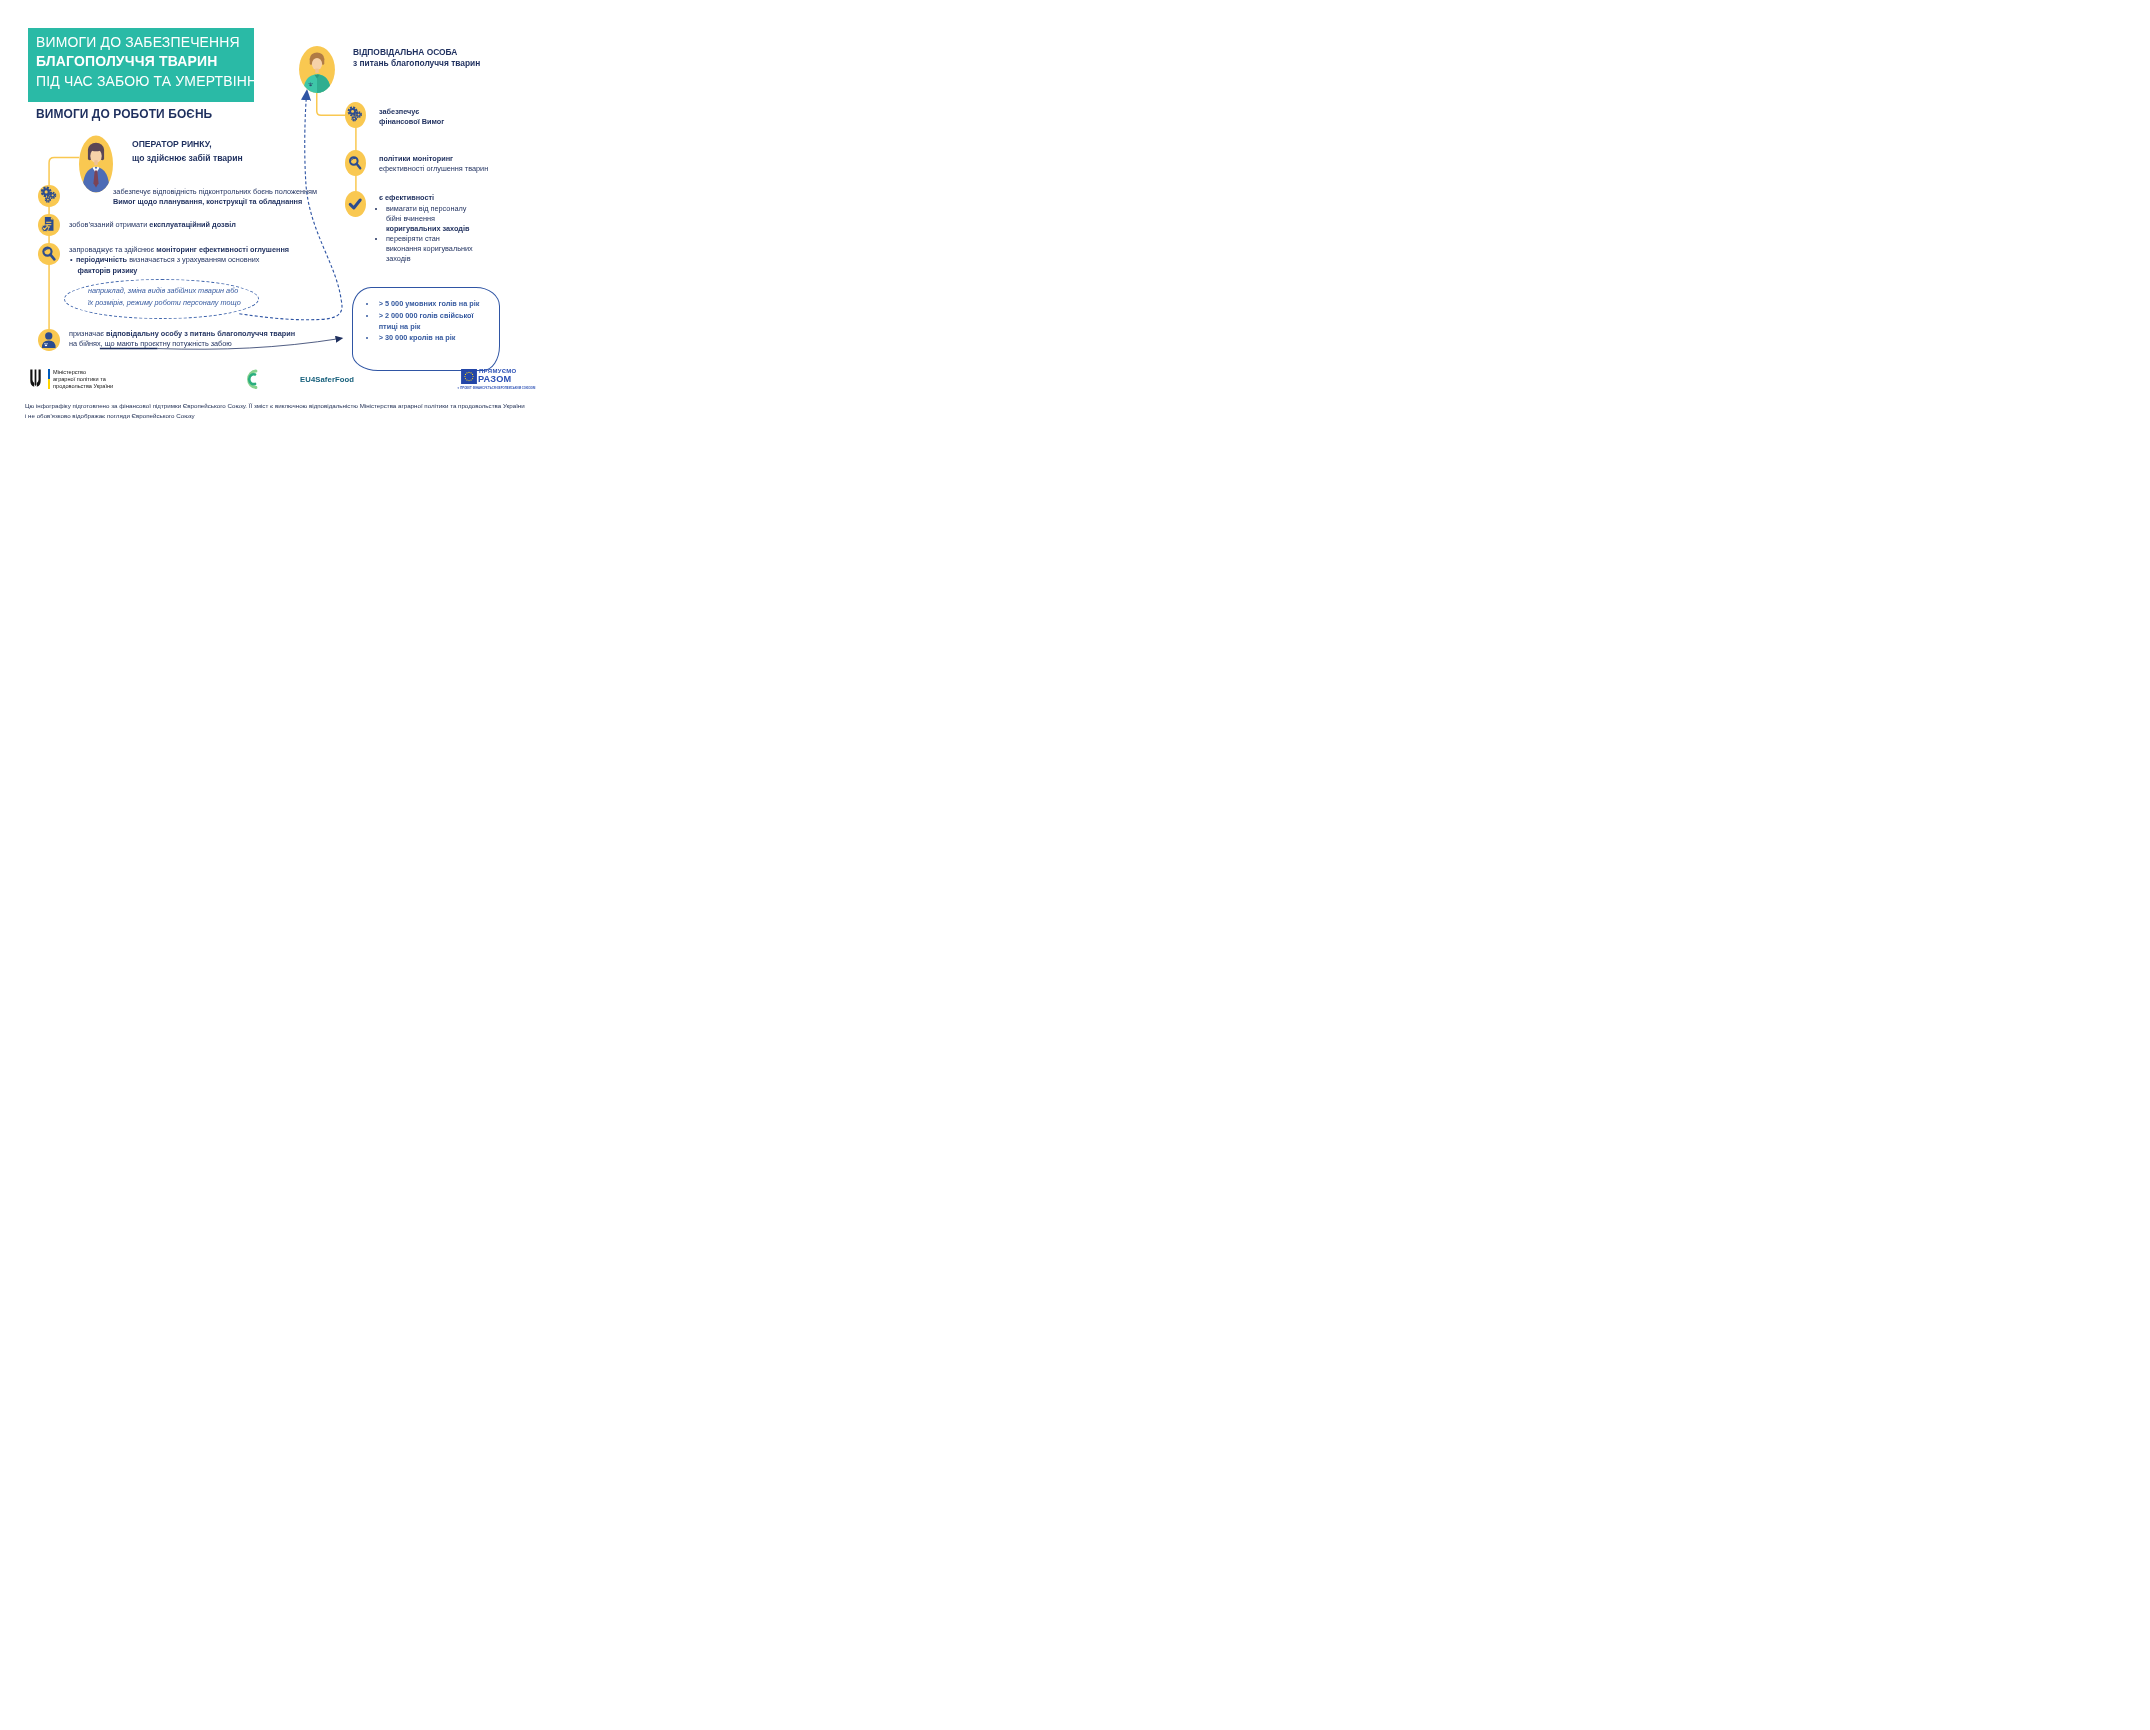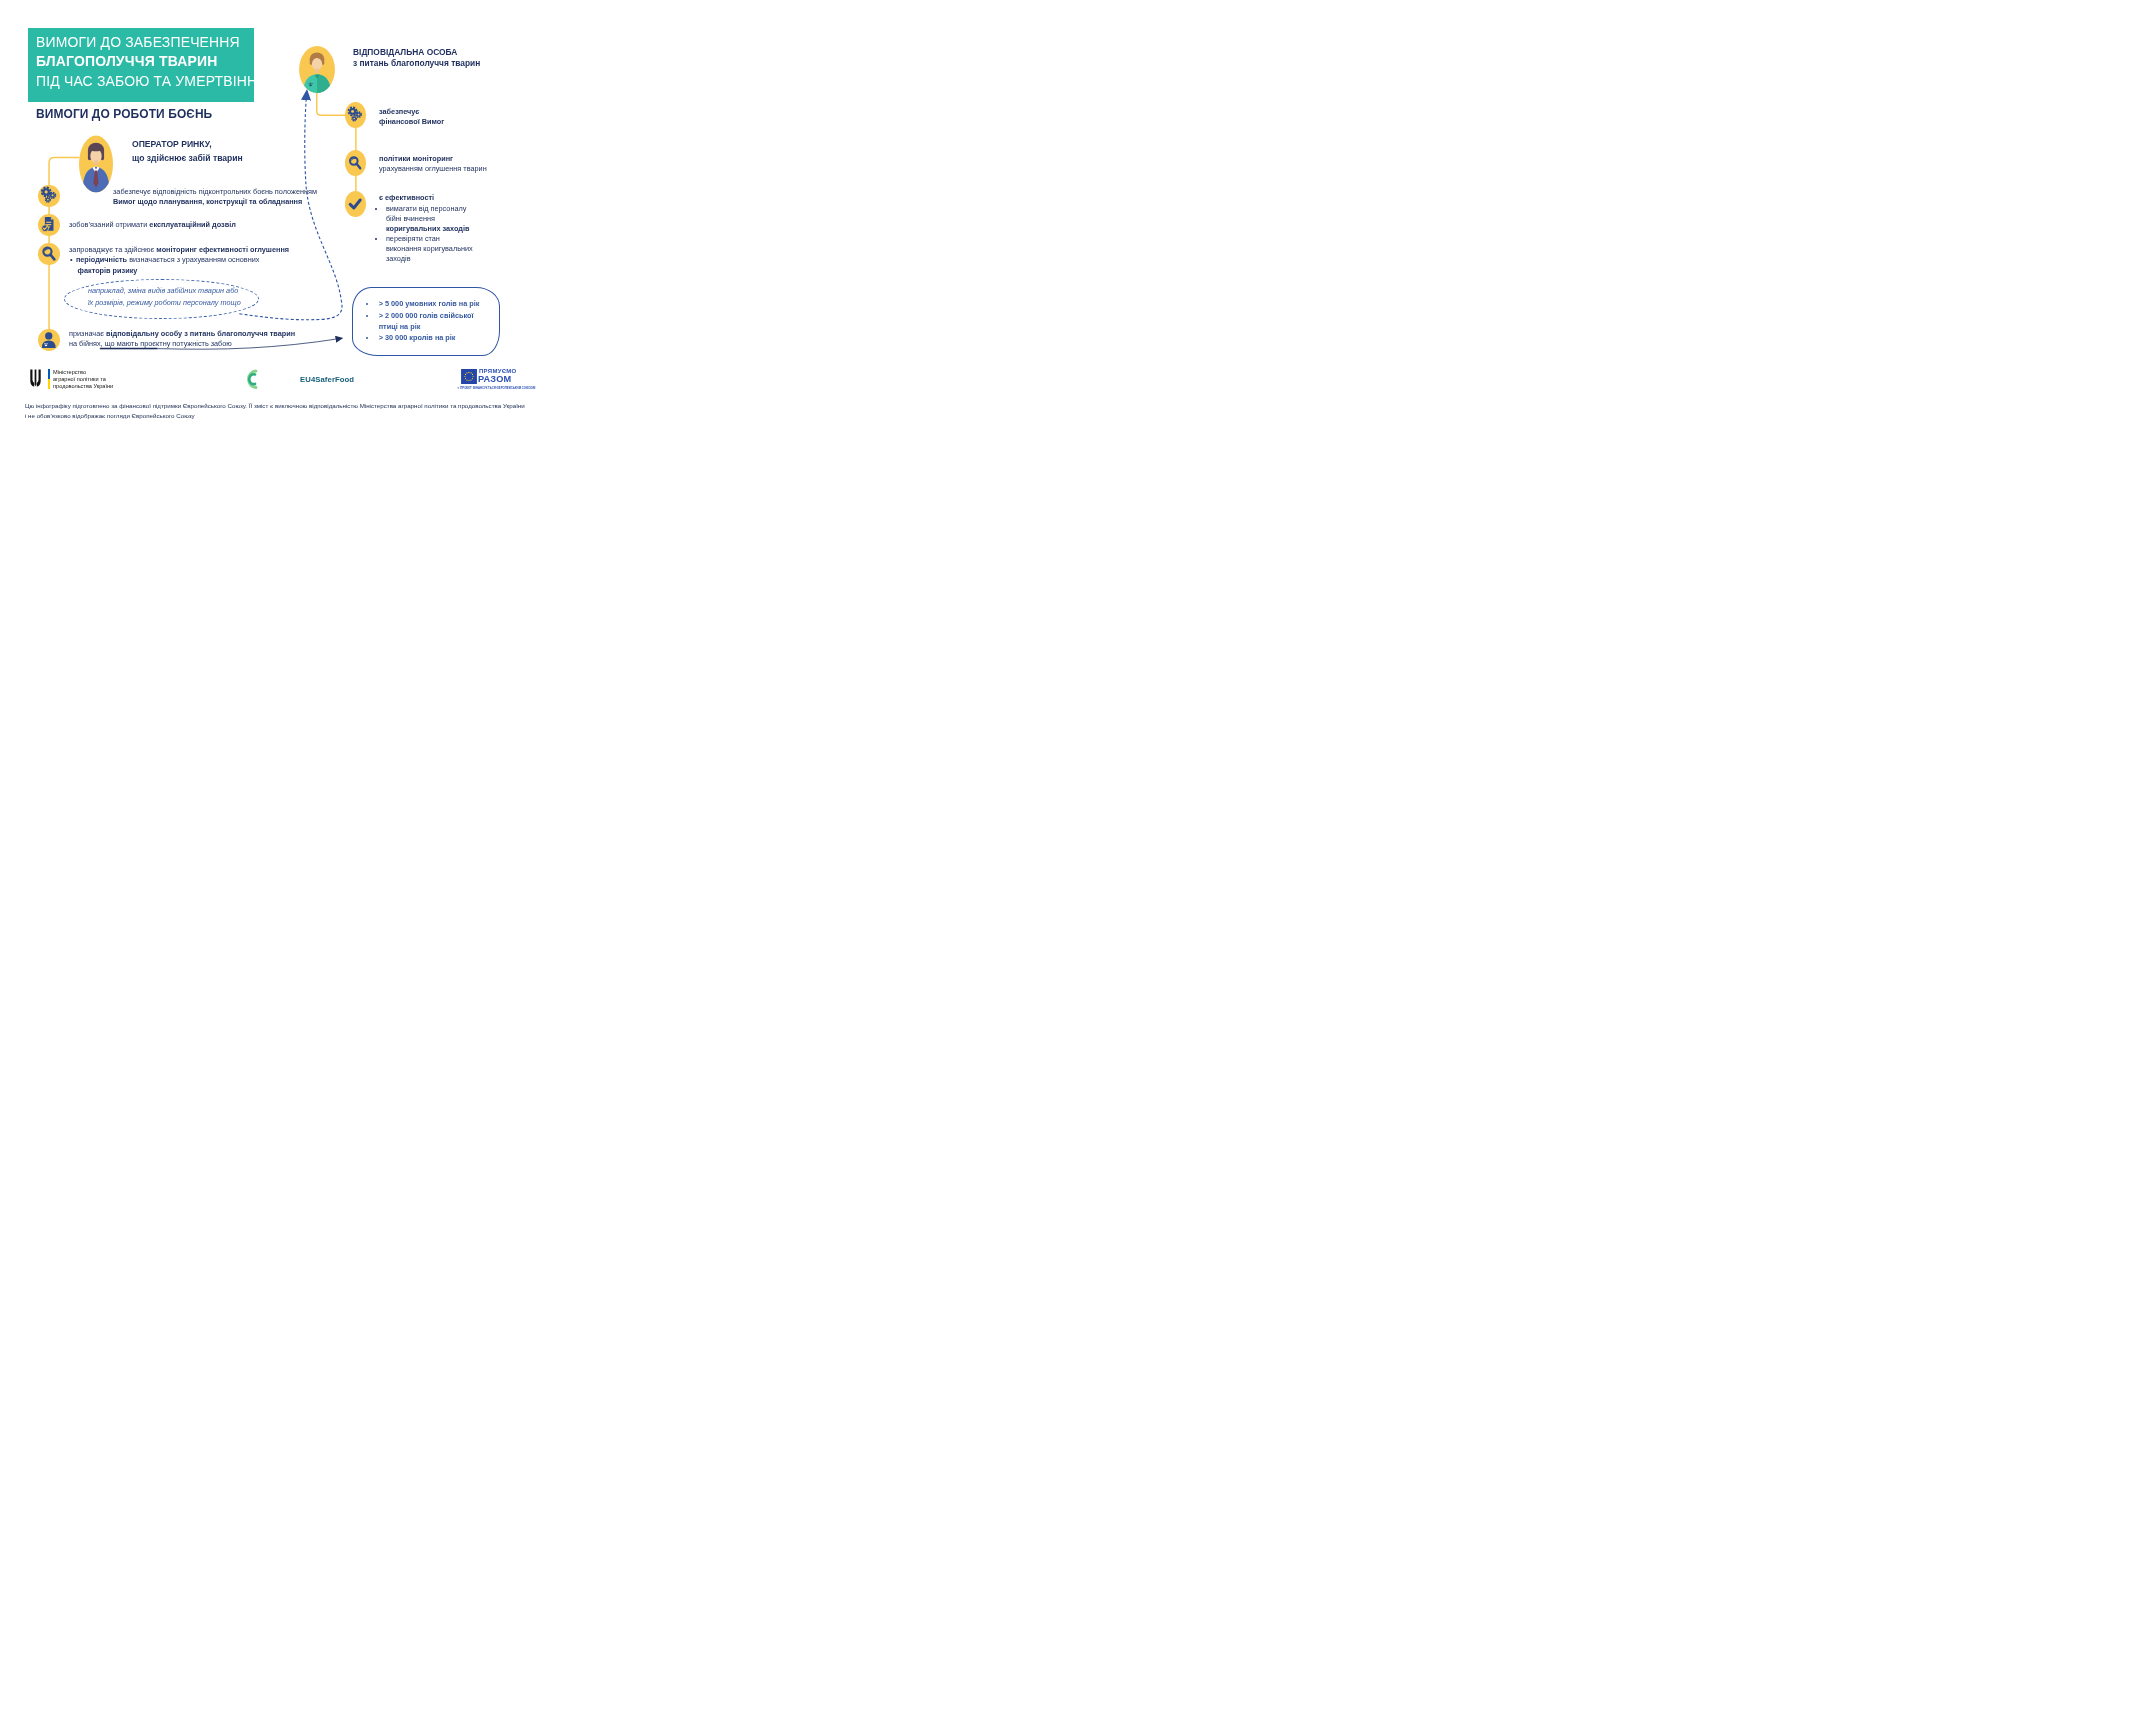--- a/index.html
+++ b/index.html
@@ -43,21 +43,21 @@
   .ric1{left:345px;top:102px;}
   .ric2{left:345px;top:150px;}
   .ric3{left:345px;top:191px;}
   .rtext{font-size:7.3px;line-height:10px;white-space:nowrap;}
   .r1{left:379px;top:107px;}
   .r2{left:379px;top:154px;}
   .r3t{left:379px;top:193px;font-size:7.3px;font-weight:700;white-space:nowrap;}
   .r3ul{left:379px;top:204px;margin:0;padding-left:6.9px;font-size:7.3px;line-height:10px;list-style:disc outside;}
   .r3ul li{margin:0;padding:0;}
   
-  .bubble{left:352px;top:287px;width:148px;height:69px;border:1.1px solid #2F55A4;box-sizing:border-box;
+  .bubble{left:352px;top:287px;width:148px;height:84px;border:1.1px solid #2F55A4;box-sizing:border-box;
           border-radius:19px 24px 17px 26px / 22.4px 19px 25px 17px;}
   .bubble ul{margin:0;padding:10.3px 0 0 24px;list-style:disc outside;color:#35599F;font-size:7.3px;font-weight:600;line-height:11.2px;}
   .bubble li{padding-left:1.7px;}
   .bubble li.wrap{width:108px;}
   
   .min-trident{left:29px;top:369px;width:13px;height:20px;}
   .min-bar{left:48px;top:369px;width:2.2px;height:20px;background:linear-gradient(#005BBB 50%,#FFD500 50%);}
   .min-text{left:53px;top:369px;font-size:5.6px;line-height:6.9px;color:#161616;white-space:nowrap;}
   .eu4-swirl{left:243px;top:368px;width:15.5px;height:22.4px;}
   .eu4-text{left:256px;top:375px;font-size:7.7px;font-weight:700;color:#17607C;letter-spacing:0.1px;white-space:nowrap;padding-left:44px;}
@@ -257,21 +257,21 @@
       <path d="M13 26 L22 35 L38 15" stroke="#2C4C8F" stroke-width="7.5" fill="none" stroke-linecap="round" stroke-linejoin="round"></path>
     </svg>
   </div>
 
   <div class="abs rtext b r1 z1">
     <div>забезпечує</div>
     <div>фінансової Вимог</div>
   </div>
   <div class="abs rtext r2 z1">
     <div class="b">політики моніторинг</div>
-    <div>урахуванням оглушення тварин</div>
+    <div>ефективності оглушення тварин</div>
   </div>
   <div class="abs r3t z1">є ефективності</div>
   <ul class="abs r3ul z1">
     <li>
       <div>вимагати від персоналу</div>
       <div>бійні вчинення</div>
       <div class="b">коригувальних заходів</div>
     </li>
     <li>
       <div>перевіряти стан</div>

